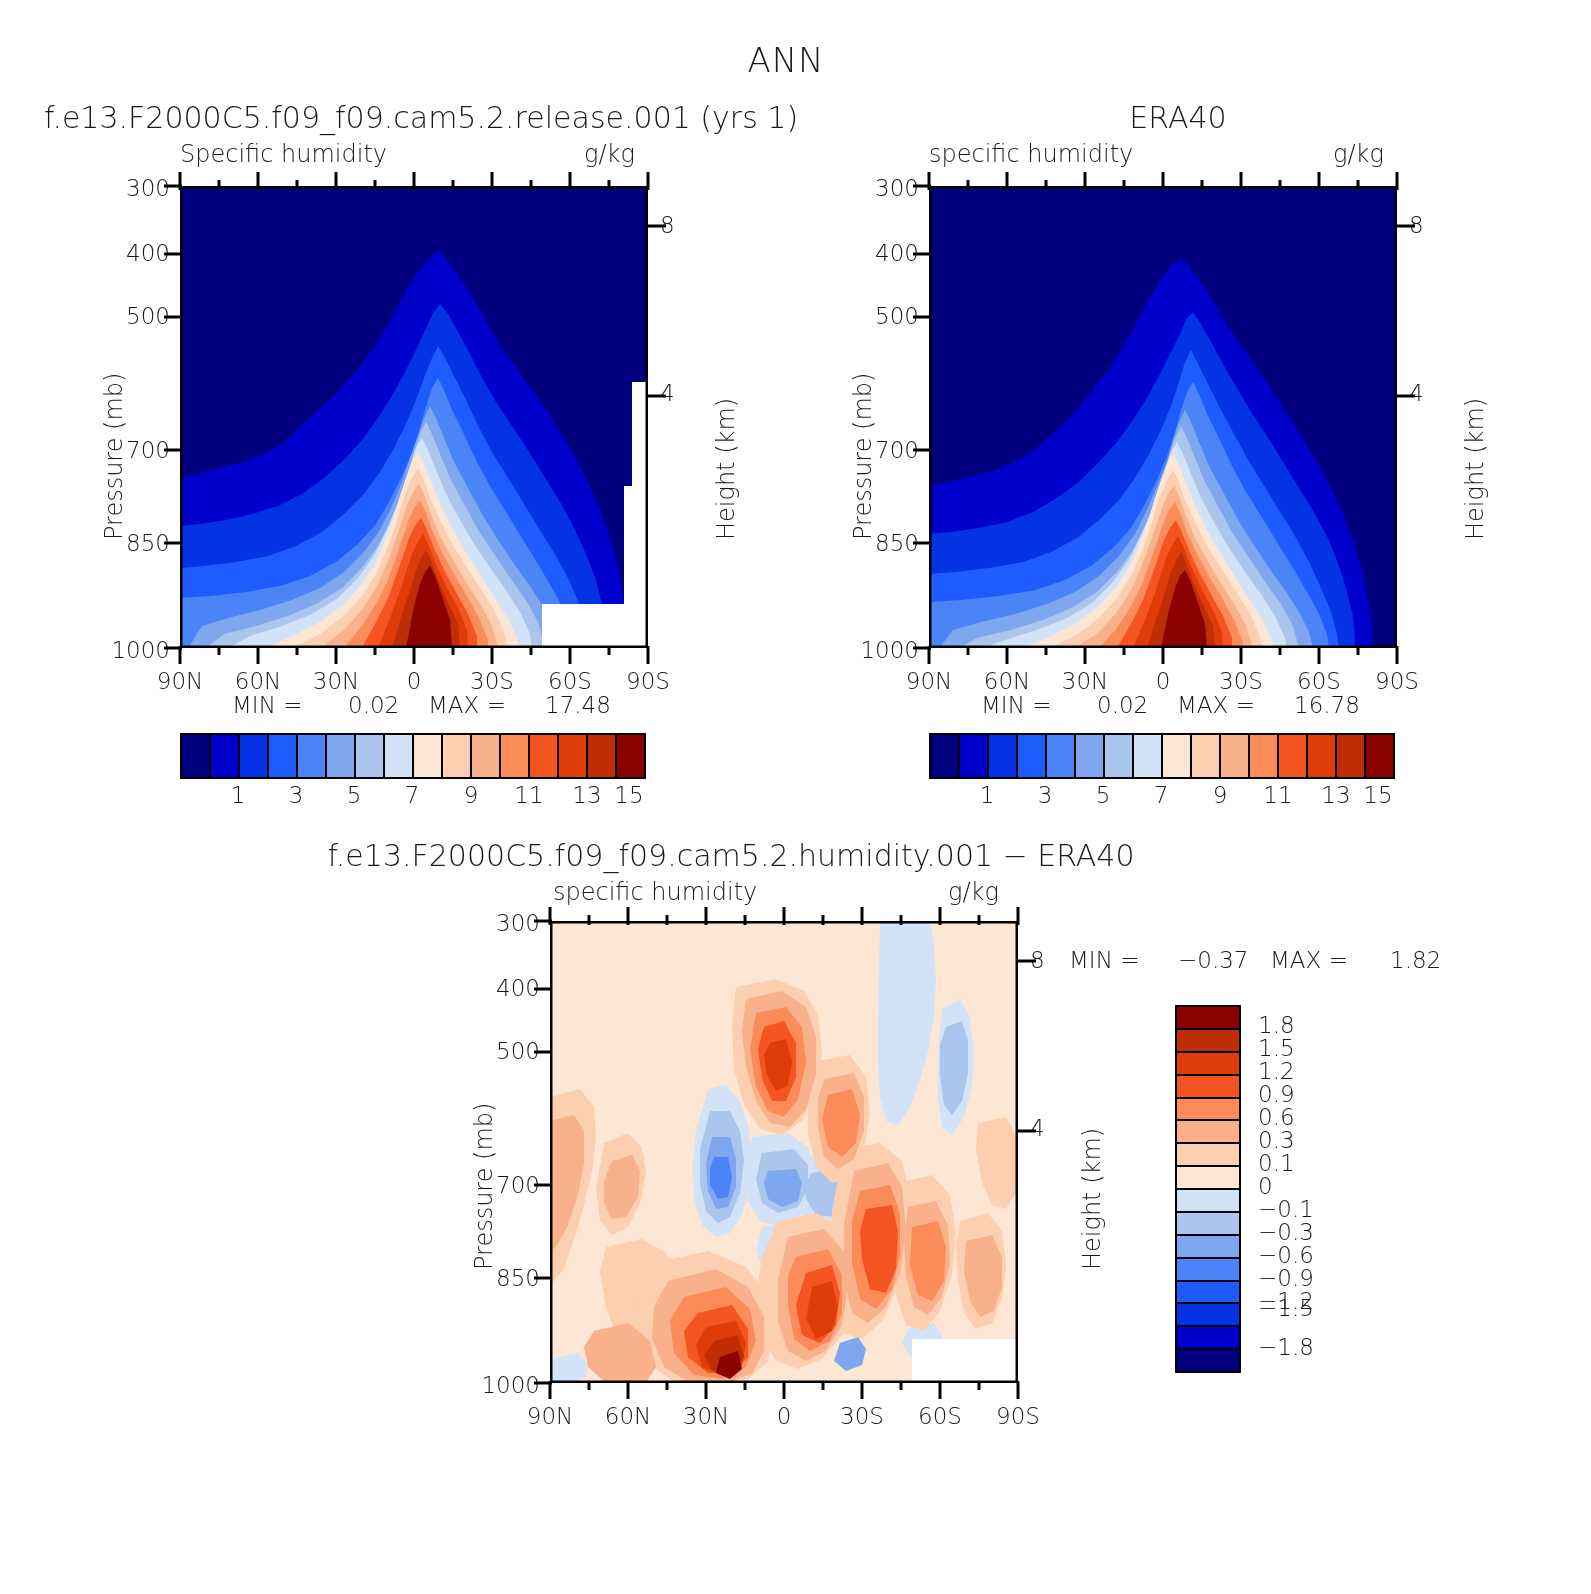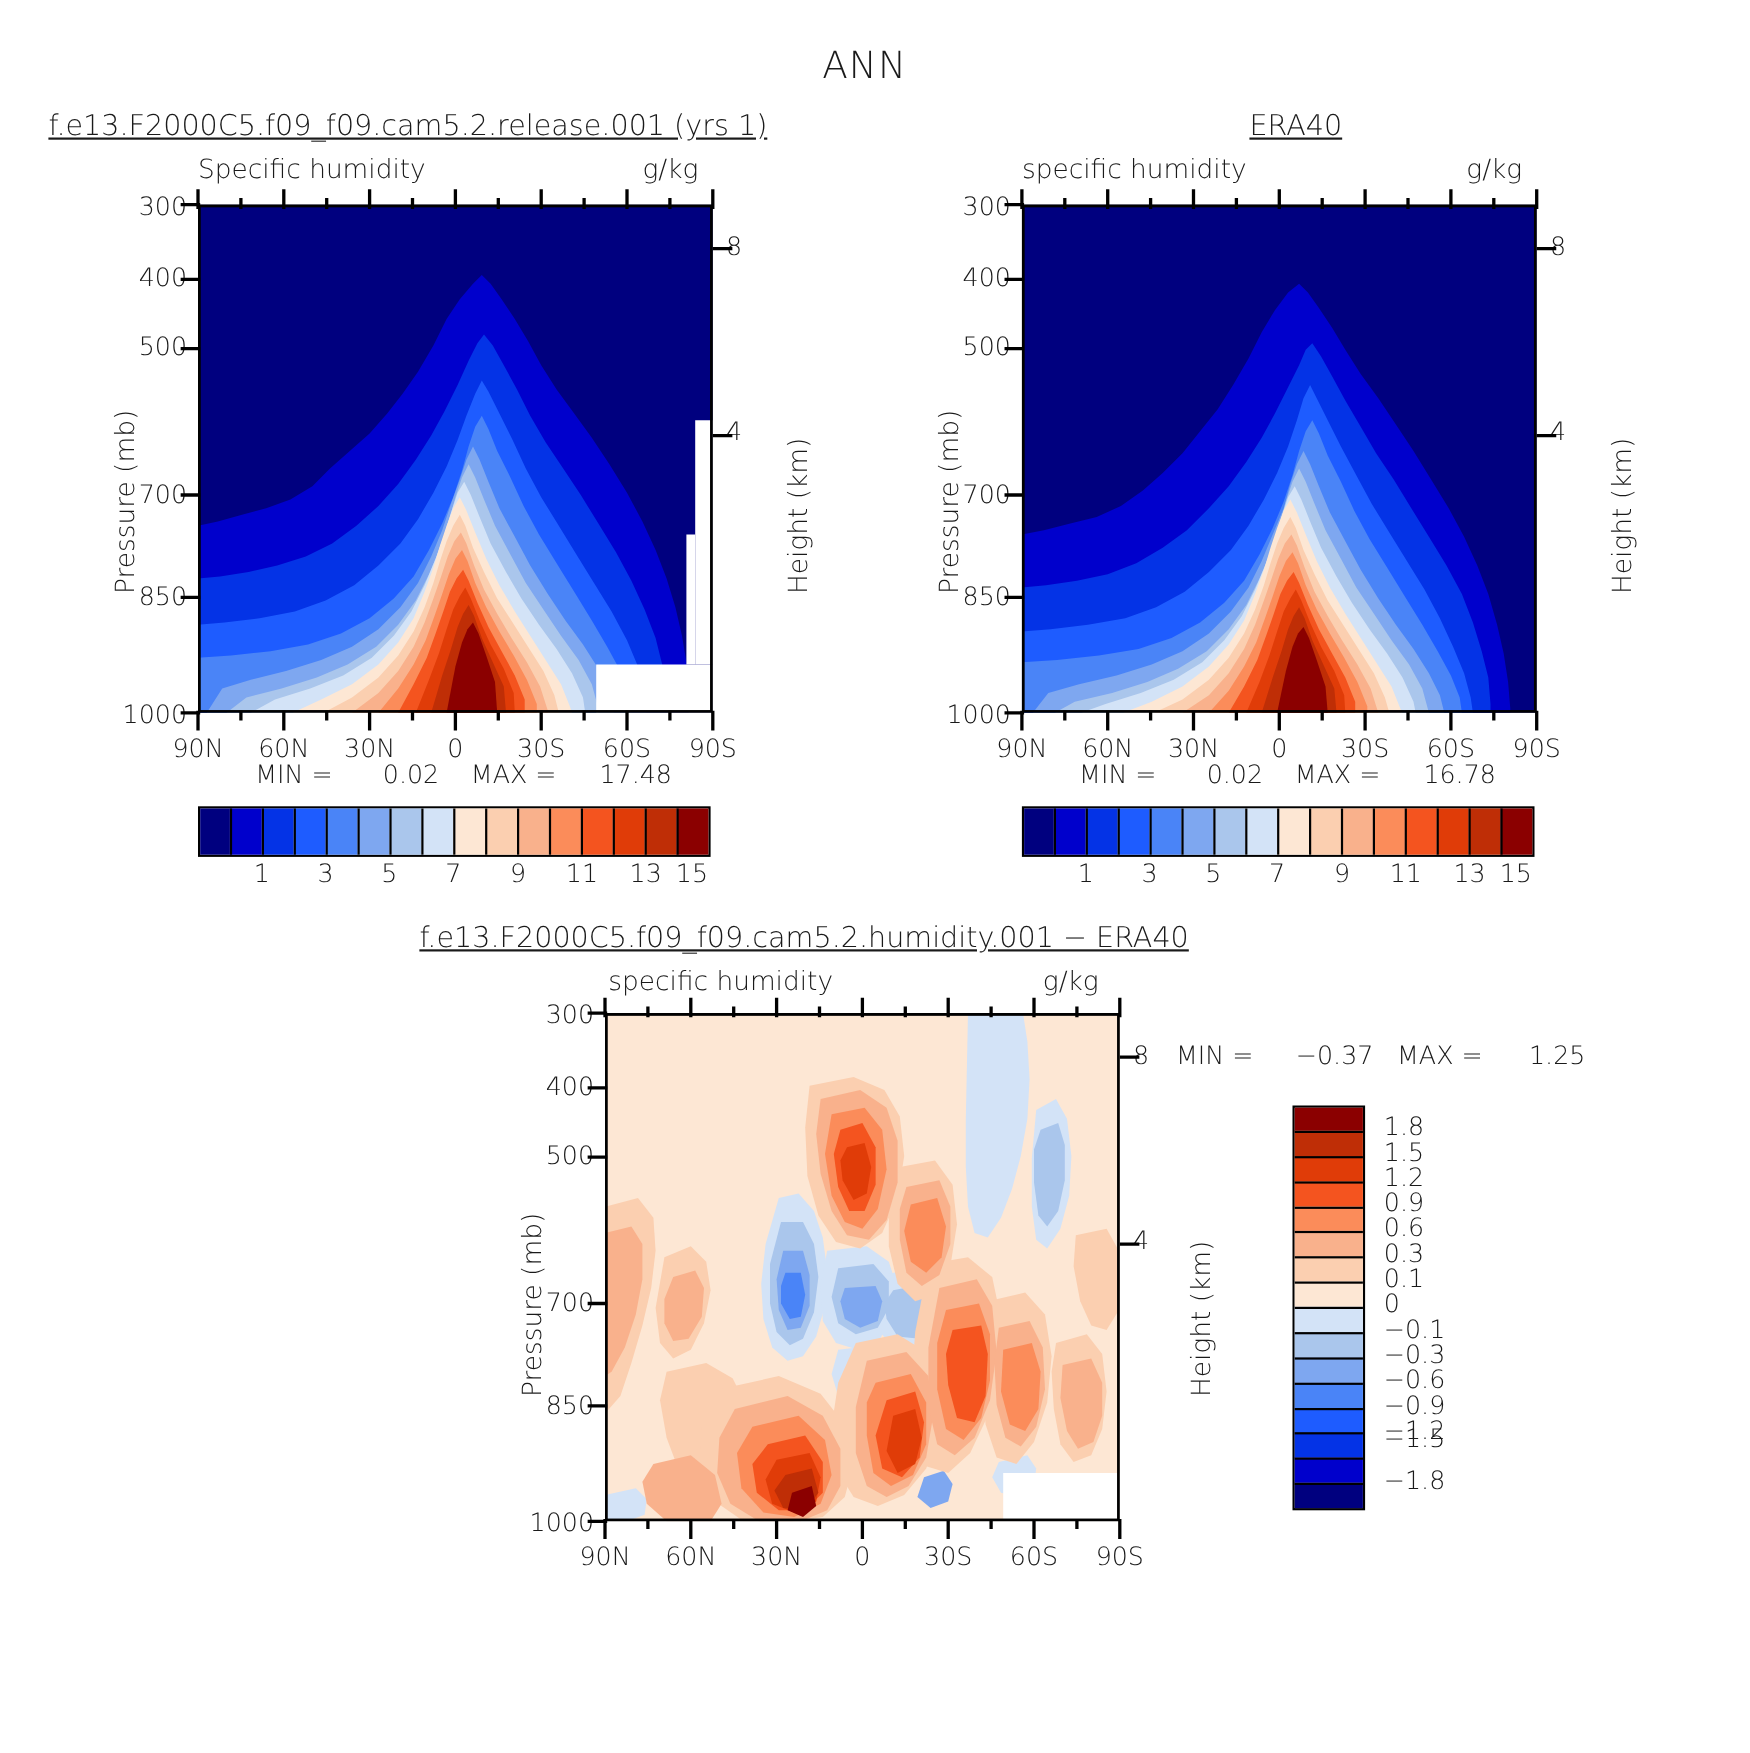--- a/index.html
+++ b/index.html
@@ -1,21 +1,21 @@
 <!DOCTYPE html>
 <html><head>
 <meta charset="utf-8">
 <style>
   html,body{margin:0;padding:0;background:#fff;}
   body{width:1591px;height:1594px;position:relative;
        font-family:"DejaVu Sans","Liberation Sans",sans-serif;color:#000;}
   .abs{position:absolute;}
   .txt{white-space:nowrap;color:#1a1a1a;font-weight:300;}
   .ttl-main{font-size:34px;letter-spacing:1px;}
-  .ttl-panel{font-size:26px;text-decoration:underline;}
+  .ttl-panel{font-size:30px;}
   .lbl-axis{font-size:24px;}
   .lbl-tick{font-size:23px;}
   .lbl-cbar{font-size:23px;}
   .rot-left{transform:rotate(-90deg);transform-origin:0 0;}
   .ctr{transform:translateX(-50%);}
   .cell{display:block;}
   svg{display:block;}
 </style>
 </head>
 <body>
@@ -480,21 +480,21 @@
 <div class="abs txt lbl-tick ctr" style="left:628px;top:1403px;">60N</div>
 <div class="abs txt lbl-tick ctr" style="left:706px;top:1403px;">30N</div>
 <div class="abs txt lbl-tick ctr" style="left:784px;top:1403px;">0</div>
 <div class="abs txt lbl-tick ctr" style="left:862px;top:1403px;">30S</div>
 <div class="abs txt lbl-tick ctr" style="left:940px;top:1403px;">60S</div>
 <div class="abs txt lbl-tick ctr" style="left:1018px;top:1403px;">90S</div>
 
 <div class="abs txt lbl-tick" style="left:1069px;top:947px;">MIN =</div>
 <div class="abs txt lbl-tick" style="left:1178px;top:947px;">−0.37</div>
 <div class="abs txt lbl-tick" style="left:1270px;top:947px;">MAX =</div>
-<div class="abs txt lbl-tick" style="left:1390px;top:947px;">1.25</div>
+<div class="abs txt lbl-tick" style="left:1390px;top:947px;">1.82</div>
 
 <div class="abs" style="left:1175px;top:1005px;width:66px;height:368px;display:flex;flex-direction:column;border:2px solid #000;box-sizing:border-box;" id="cbarD">
     <div style="flex: 1 1 0%; background: rgb(139, 0, 0);"></div>
     <div style="flex: 1 1 0%; background: rgb(191, 46, 6); border-top: 2px solid rgb(0, 0, 0);"></div>
     <div style="flex: 1 1 0%; background: rgb(224, 60, 8); border-top: 2px solid rgb(0, 0, 0);"></div>
     <div style="flex: 1 1 0%; background: rgb(244, 84, 31); border-top: 2px solid rgb(0, 0, 0);"></div>
     <div style="flex: 1 1 0%; background: rgb(251, 140, 90); border-top: 2px solid rgb(0, 0, 0);"></div>
     <div style="flex: 1 1 0%; background: rgb(249, 177, 140); border-top: 2px solid rgb(0, 0, 0);"></div>
     <div style="flex: 1 1 0%; background: rgb(251, 207, 176); border-top: 2px solid rgb(0, 0, 0);"></div>
     <div style="flex: 1 1 0%; background: rgb(253, 231, 212); border-top: 2px solid rgb(0, 0, 0);"></div>

